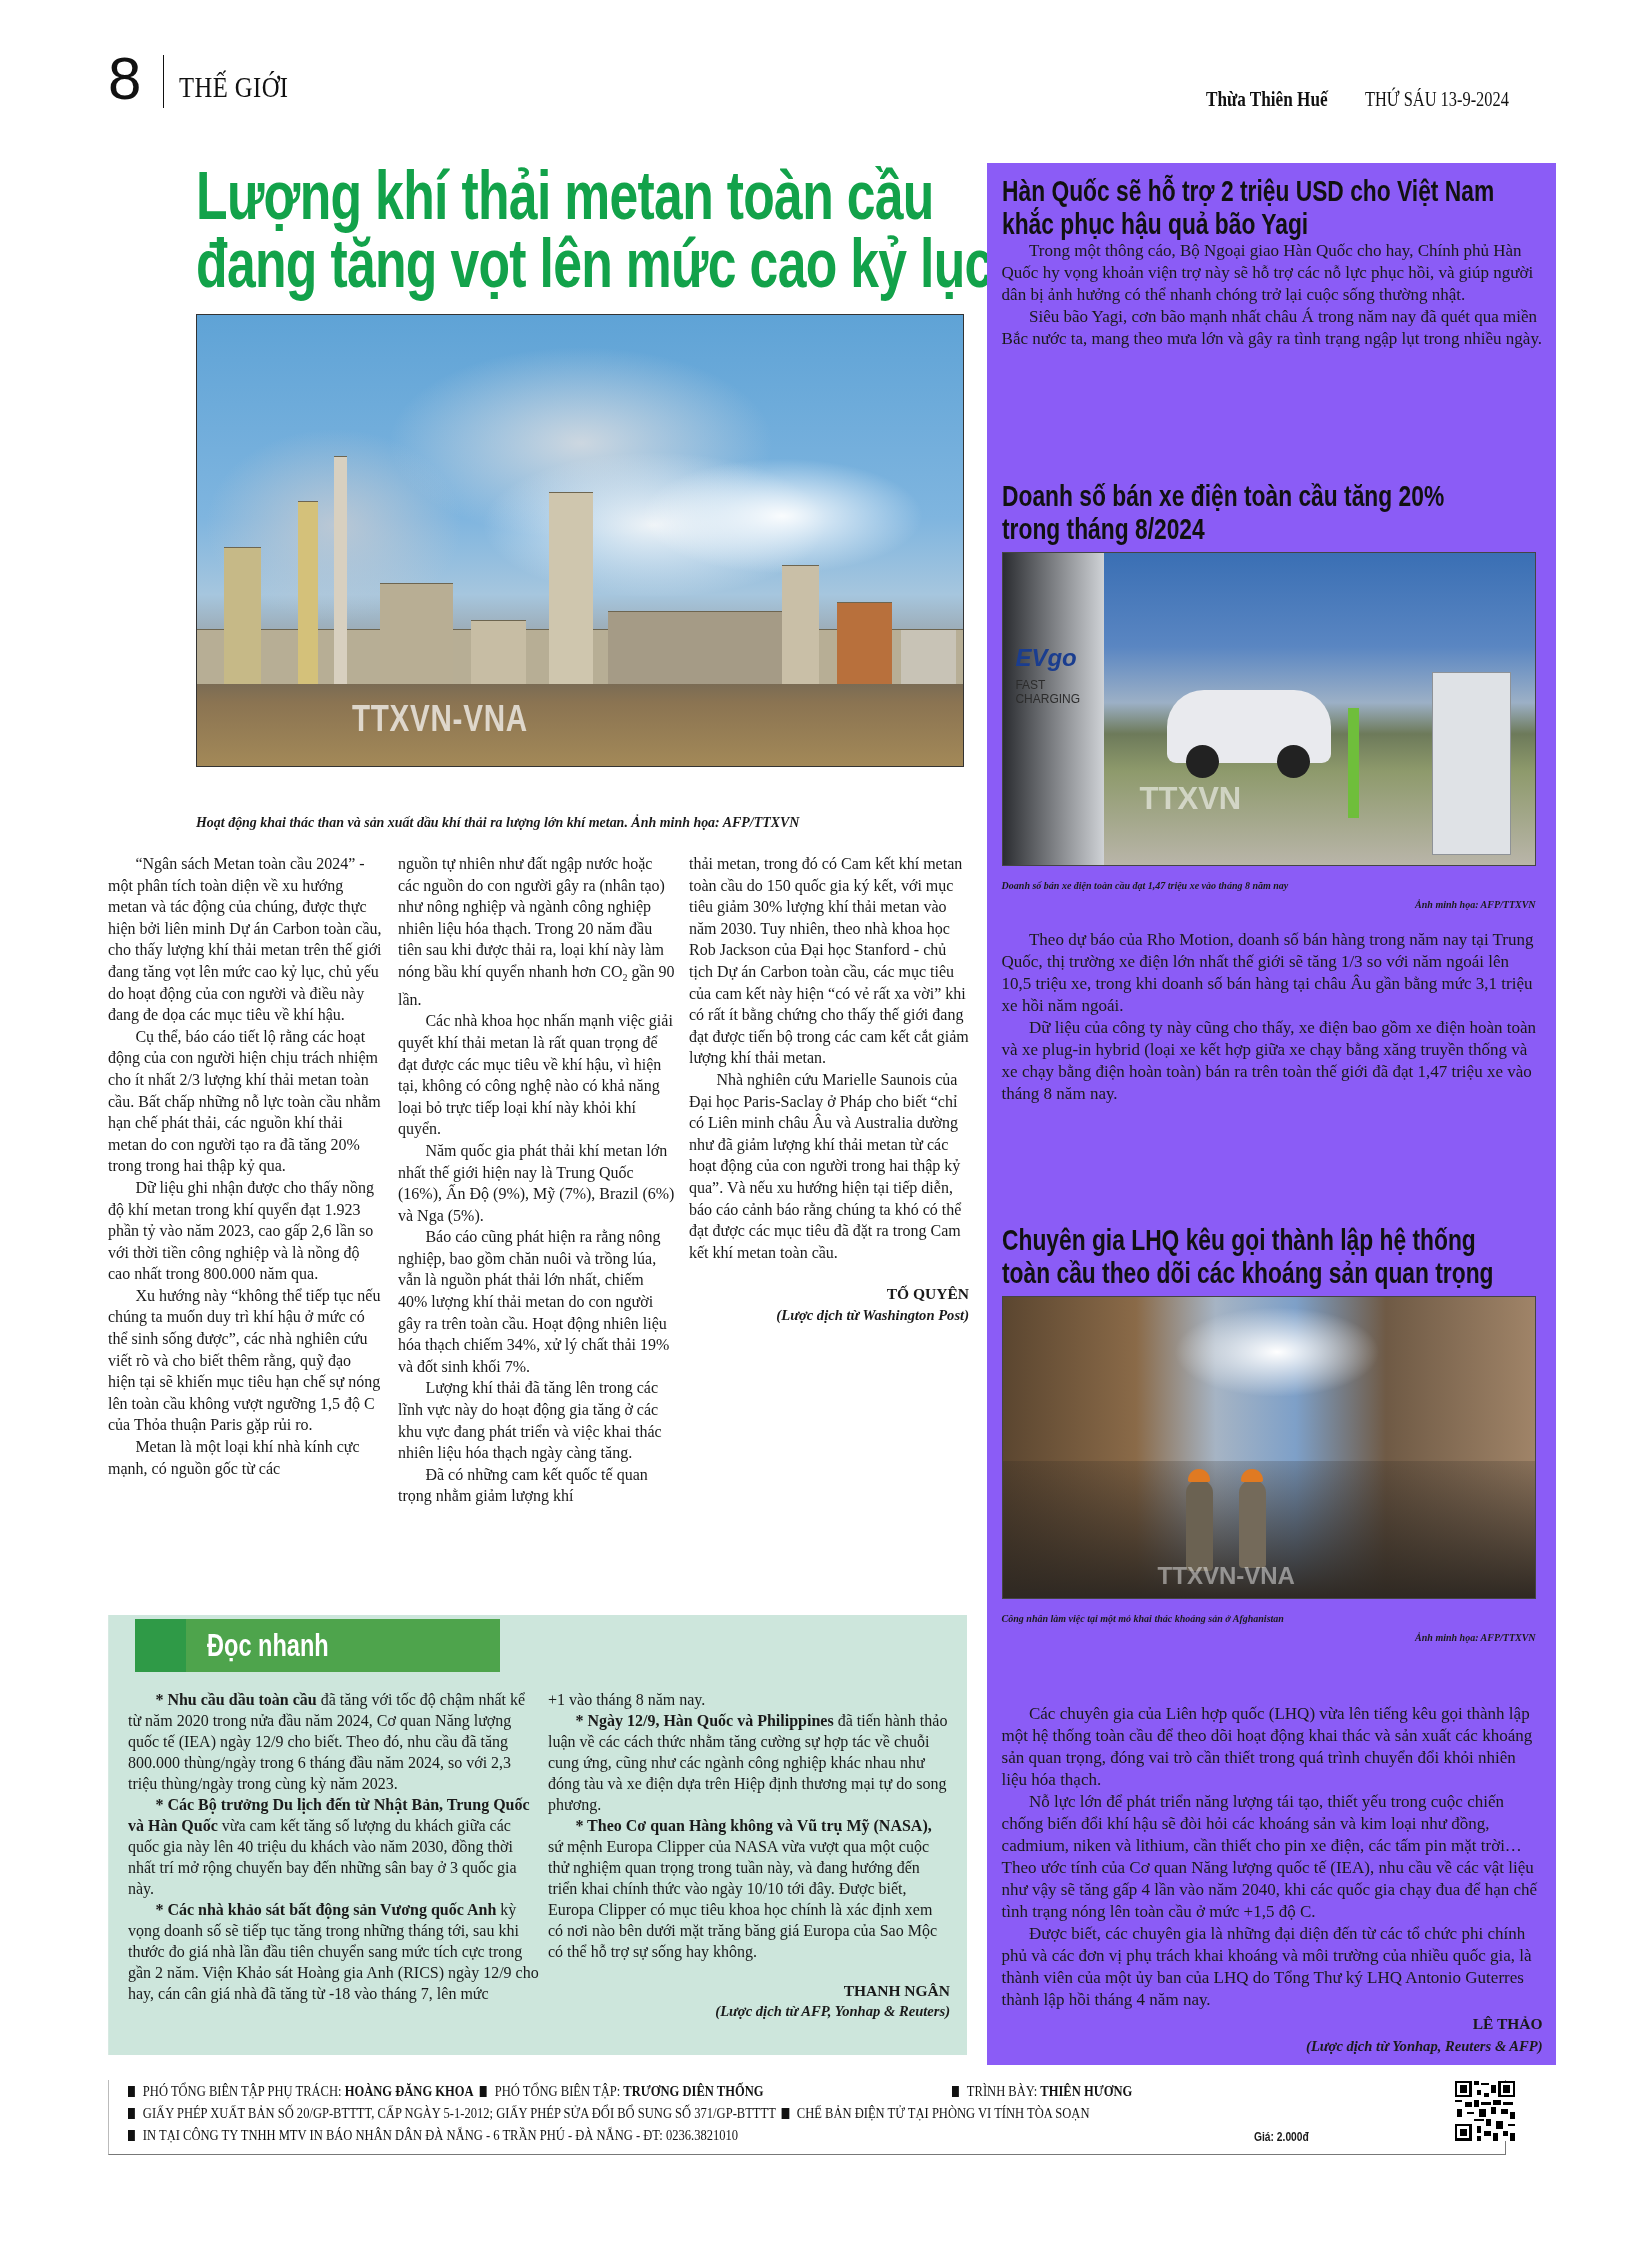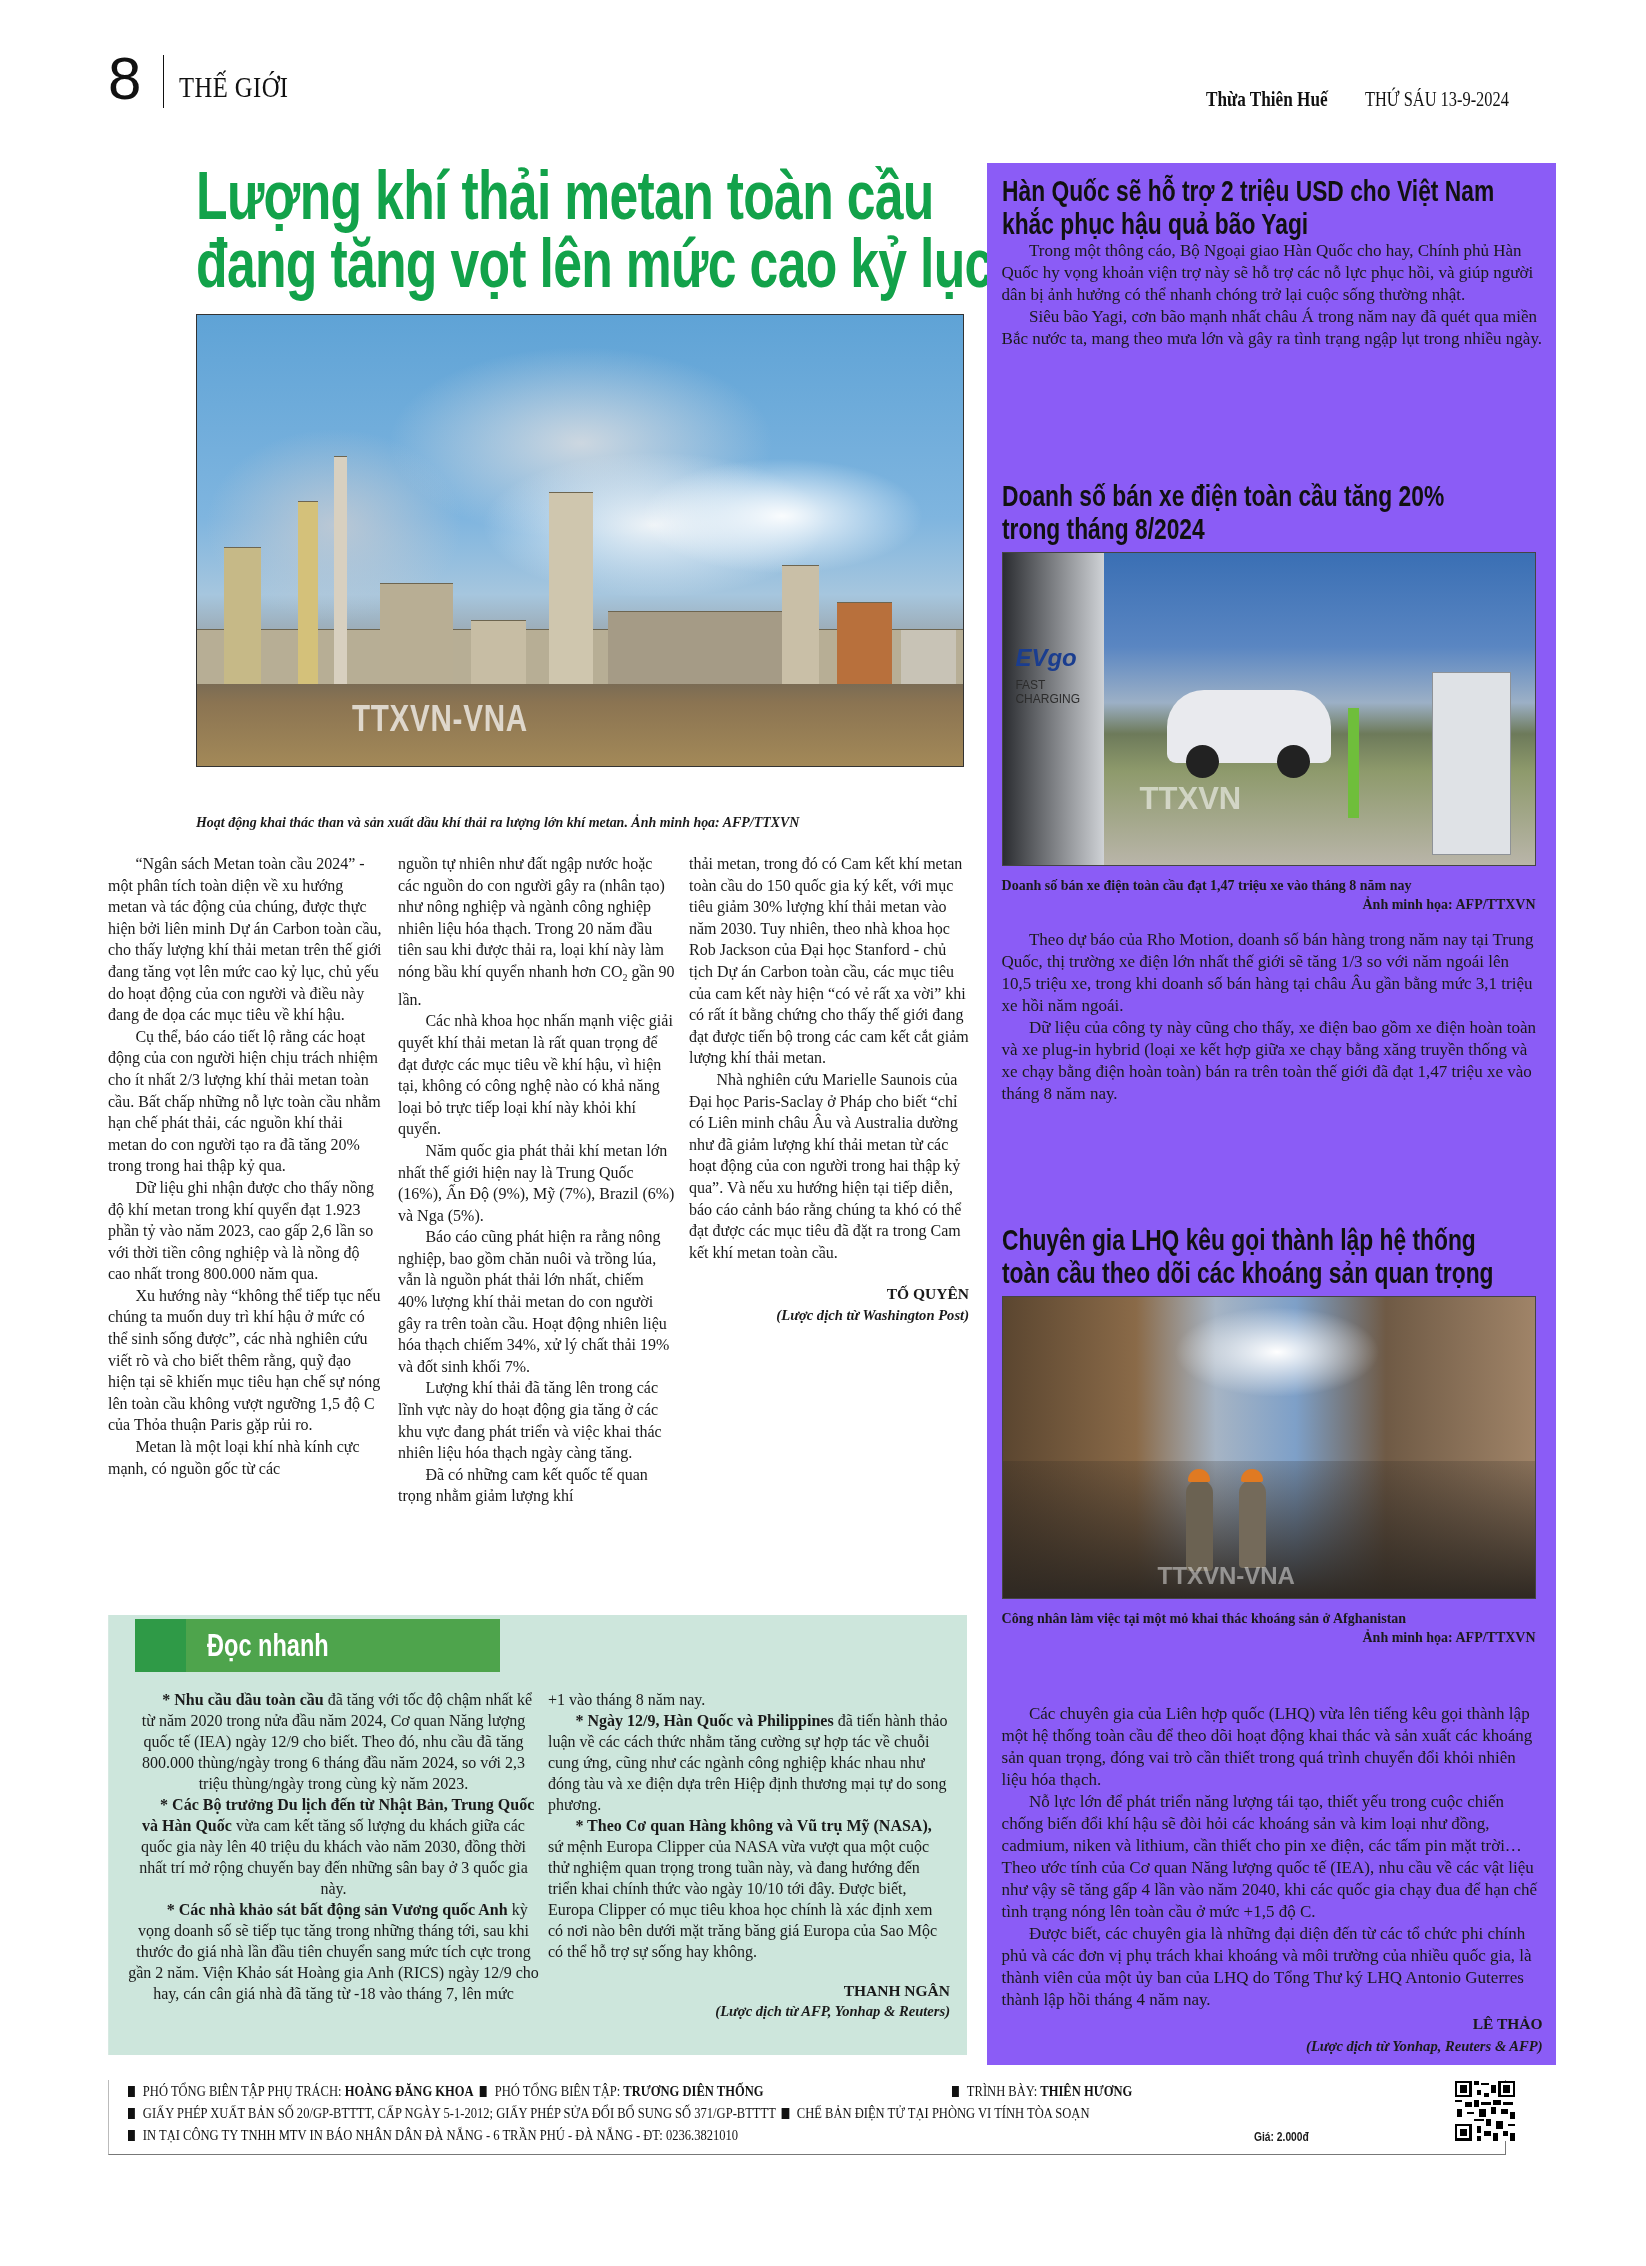--- a/index.html
+++ b/index.html
@@ -39,21 +39,21 @@
   .byline { text-align: right; font-weight: bold; font-size: 15.5px; margin-top: 20px; }
   .source { text-align: right; font-style: italic; font-weight: bold; font-size: 14.6px; }
   sub { font-size: 10px; }
 
   
   .sidebar { left: 987px; top: 163px; width: 569px; height: 1902px; background: #8b5cf6; }
   .side-head { font-family: "Liberation Sans", sans-serif; font-weight: bold; font-size: 30px; line-height: 33px; color: #111; transform: scaleX(0.76); transform-origin: left; white-space: nowrap; }
   .side-text { font-size: 17px; line-height: 22px; }
   .side-text p { text-indent: 27.4px; }
   .side-photo { border: 0.9px solid #444; overflow: hidden; position: absolute; }
-  .side-caption { font-weight: bold; font-size: 14px; line-height: 19px; }
+  .side-caption { font-style: italic; font-weight: bold; font-size: 10px; line-height: 19px; }
   .side-caption .r { text-align: right; }
 
   
   .quick-box { left: 108px; top: 1615px; width: 859px; height: 440px; background: #cde6dc; border-left: 1.8px solid #d7e9e2; }
   .quick-banner { left: 135px; top: 1619px; width: 365px; height: 53px; background: #4ea44c; }
   .quick-banner-dark { left: 135px; top: 1619px; width: 51px; height: 53px; background: #2f9a47; }
   .quick-title { left: 207px; top: 1628px; font-family: "Liberation Sans", sans-serif; font-weight: bold; font-size: 31px; color: #ffffff; transform: scaleX(0.76); transform-origin: left; white-space: nowrap; }
   .quick-col { font-size: 16px; line-height: 21px; }
   .quick-col p { text-indent: 27.4px; }
   .quick-col b { font-weight: bold; }
@@ -177,21 +177,21 @@
     <div class="byline" style="margin-top:1.8px;">LÊ THẢO</div>
     <div class="source">(Lược dịch từ Yonhap, Reuters &amp; AFP)</div>
   </div>
 </div>
 
 <div class="abs quick-box"></div>
 <div class="abs quick-banner"></div>
 <div class="abs quick-banner-dark"></div>
 <div class="abs quick-title">Đọc nhanh</div>
 
-<div class="abs quick-col" style="left:128px;top:1689px;width:411px;text-align:center;">
+<div class="abs quick-col" style="left:128px;top:1689px;width:411px;">
   <p><b>* Nhu cầu dầu toàn cầu</b><span> đã tăng với tốc độ chậm nhất kể từ năm 2020 trong nửa đầu năm 2024, Cơ quan Năng lượng quốc tế (IEA) ngày 12/9 cho biết. Theo đó, nhu cầu đã tăng 800.000 thùng/ngày trong 6 tháng đầu năm 2024, so với 2,3 triệu thùng/ngày trong cùng kỳ năm 2023.</span></p>
   <p><b>* Các Bộ trưởng Du lịch đến từ Nhật Bản, Trung Quốc và Hàn Quốc</b><span> vừa cam kết tăng số lượng du khách giữa các quốc gia này lên 40 triệu du khách vào năm 2030, đồng thời nhất trí mở rộng chuyến bay đến những sân bay ở 3 quốc gia này.</span></p>
   <p><b>* Các nhà khảo sát bất động sản Vương quốc Anh</b><span> kỳ vọng doanh số sẽ tiếp tục tăng trong những tháng tới, sau khi thước đo giá nhà lần đầu tiên chuyển sang mức tích cực trong gần 2 năm. Viện Khảo sát Hoàng gia Anh (RICS) ngày 12/9 cho hay, cán cân giá nhà đã tăng từ -18 vào tháng 7, lên mức</span></p>
 </div>
 
 <div class="abs quick-col" style="left:548px;top:1689px;width:402px;">
   <div>+1 vào tháng 8 năm nay.</div>
   <p><b>* Ngày 12/9, Hàn Quốc và Philippines</b><span> đã tiến hành thảo luận về các cách thức nhằm tăng cường sự hợp tác về chuỗi cung ứng, cũng như các ngành công nghiệp khác nhau như đóng tàu và xe điện dựa trên Hiệp định thương mại tự do song phương.</span></p>
   <p><b>* Theo Cơ quan Hàng không và Vũ trụ Mỹ (NASA),</b><span> sứ mệnh Europa Clipper của NASA vừa vượt qua một cuộc thử nghiệm quan trọng trong tuần này, và đang hướng đến triển khai chính thức vào ngày 10/10 tới đây. Được biết, Europa Clipper có mục tiêu khoa học chính là xác định xem có nơi nào bên dưới mặt trăng băng giá Europa của Sao Mộc có thể hỗ trợ sự sống hay không.</span></p>
   <div class="byline" style="margin-top:18.3px;">THANH NGÂN</div>

